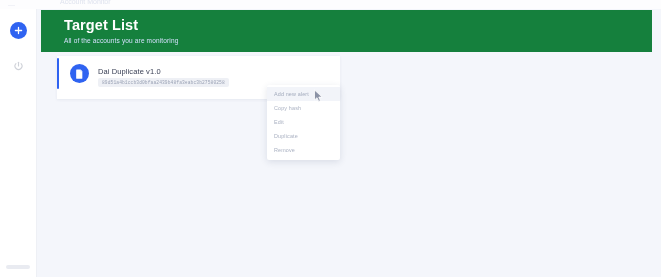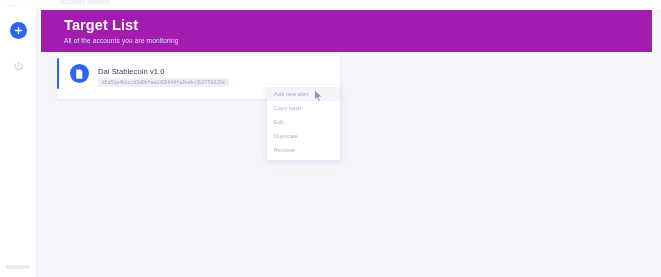--- a/index.html
+++ b/index.html
@@ -58,21 +58,21 @@
   .rail-footer {
     position: absolute; left: 6px; bottom: 8px;
     width: 24px; height: 4px; border-radius: 2px;
     background: #e9ebf1;
   }
 
   
   .header {
     position: absolute; left: 41px; top: 10px;
     width: 611px; height: 42px;
-    background: #a21caf;
+    background: #15803d;
     padding: 7px 0 0 23px;
   }
   .header-title {
     font-size: 14.5px; font-weight: bold; color: #ffffff;
     letter-spacing: .1px;
     line-height: 17px;
   }
   .header-sub {
     font-size: 6.5px; color: #d5e0fd;
     margin-top: 3px;
@@ -189,21 +189,21 @@
 
     <div class="avatar">
       <span>
         <svg width="9" height="10" viewBox="0 0 10 12">
           <path d="M1.6 0.6 H6.2 L8.4 2.8 V11 a0.6 0.6 0 0 1 -0.6 0.6 H1.6 a0.6 0.6 0 0 1 -0.6 -0.6 V1.2 a0.6 0.6 0 0 1 0.6 -0.6 z" fill="#ffffff"></path>
           <path d="M6.2 0.6 V2.9 H8.4" fill="#cbd8fb"></path>
         </svg>
       </span>
     </div>
 
-    <div class="item-name">Dai Stablecoin v1.0</div>
+    <div class="item-name">Dai Duplicate v1.0</div>
     <div class="item-hash">89d51a4b1ccb3d0bfaa2439b48fa3eabc3b27580258</div>
   </div>
 
   <div class="menu">
     <div class="menu-item is-highlighted">Add new alert</div>
     <div class="menu-item">Copy hash</div>
     <div class="menu-item">Edit</div>
     <div class="menu-item">Duplicate</div>
     <div class="menu-item">Remove</div>
   </div>

